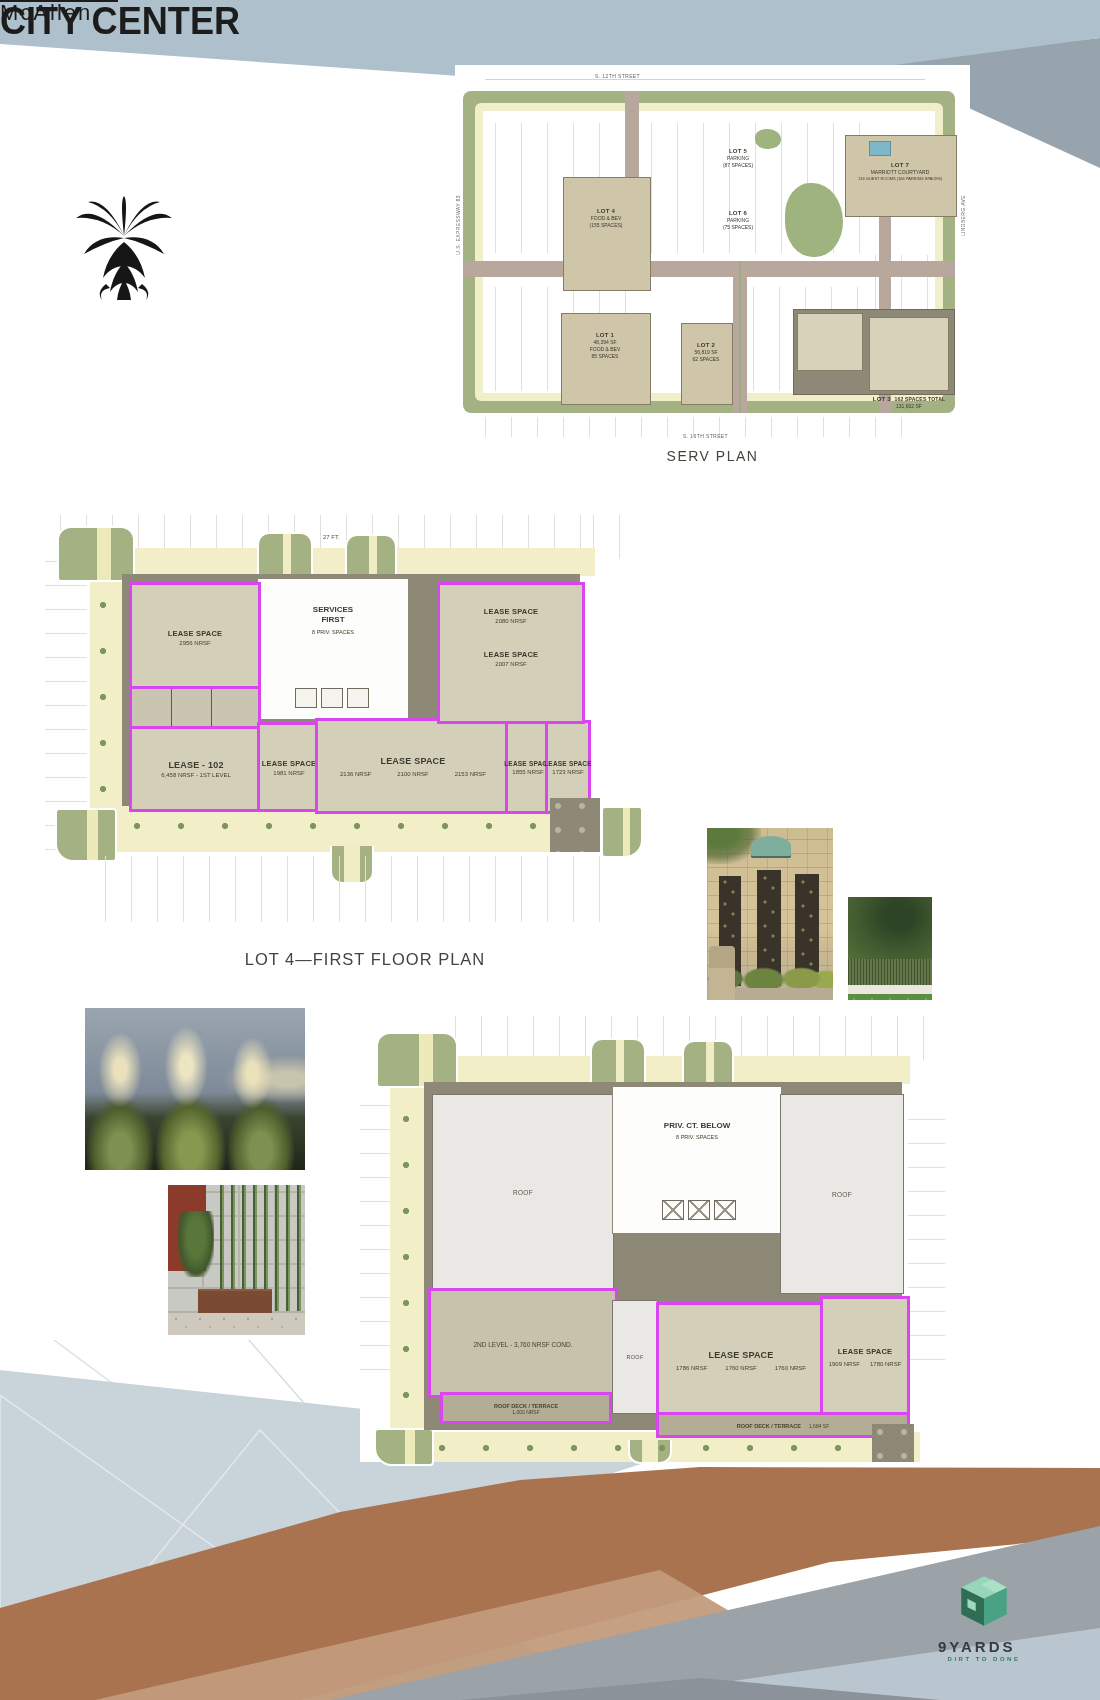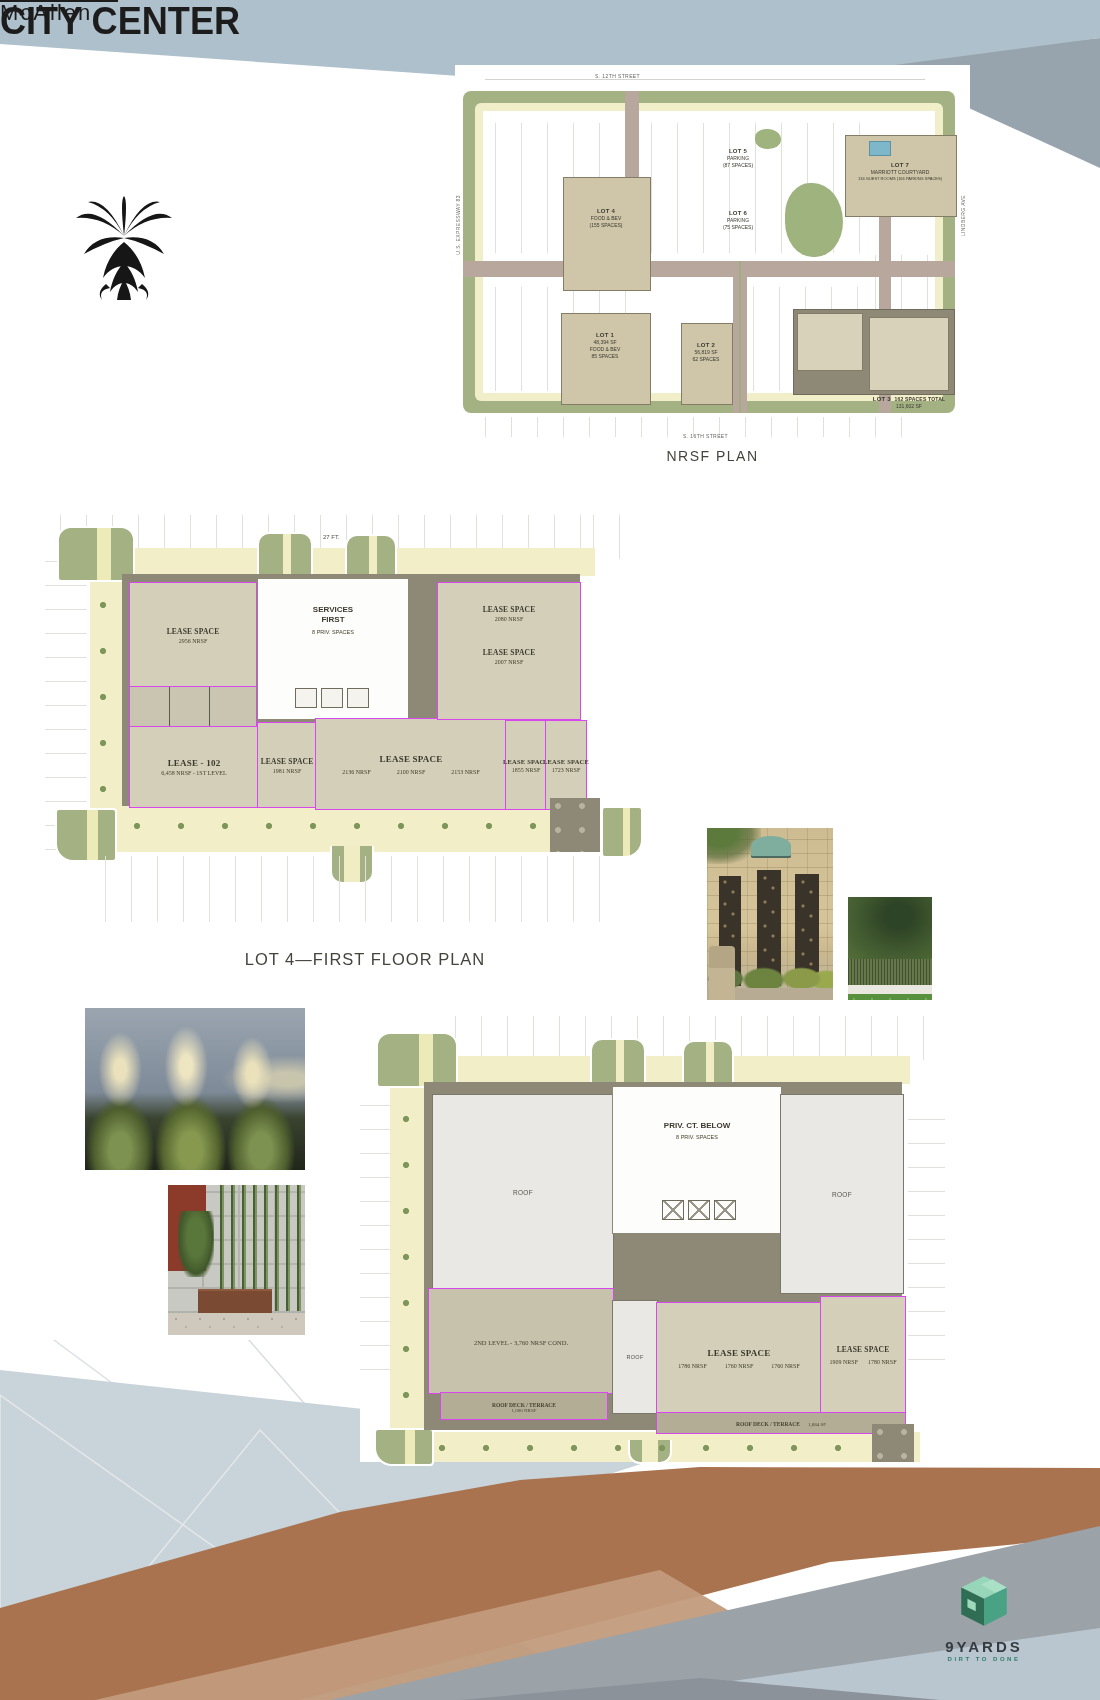--- a/index.html
+++ b/index.html
@@ -3,22 +3,22 @@
 <meta charset="utf-8">
 <style>
   html,body{margin:0;padding:0;background:#ffffff;}
   #page{position:relative;width:1100px;height:1700px;background:#ffffff;overflow:hidden;
         font-family:"Liberation Sans",sans-serif;color:#3f3c33;}
   .abs{position:absolute;}
   
   .sheet{position:absolute;background:#ffffff;}
   .walk{position:absolute;background:#8e8977;}
   .yellow{position:absolute;background:#f2efc8;}
-  .space{position:absolute;background:#d3cfb8;border:1px solid #d946ef;display:flex;flex-direction:column;
-         align-items:center;justify-content:center;text-align:right;overflow:visible;font-family:Liberation Serif, serif;}
+  .space{position:absolute;background:#d3cfb8;border:3px solid #d946ef;display:flex;flex-direction:column;
+         align-items:center;justify-content:center;text-align:right;overflow:visible;}
   .space .nm{font-size:7.5px;font-weight:700;letter-spacing:.2px;color:#3c392f;white-space:nowrap;}
   .space .sub{font-size:6px;margin-top:2px;color:#46432f;white-space:nowrap;}
   .subrow{display:flex;gap:26px;margin-top:3px;}
   .roof{position:absolute;background:#e9e8e4;border:1px solid #7b776a;display:flex;align-items:center;
         justify-content:center;font-size:6.5px;color:#55524a;letter-spacing:.3px;}
   .court{position:absolute;background:#fdfdfb;border:1px solid #8e8977;text-align:center;}
   .court .c1{font-size:8px;font-weight:700;margin-top:26px;line-height:1.3;color:#3c392f;}
   .court .c2{font-size:5.5px;margin-top:3px;color:#46432f;}
   .cbox{position:absolute;width:20px;height:18px;border:1px solid #6f6b5d;background:#f4f3ee;}
   .xbox{position:absolute;width:20px;height:18px;border:1px solid #6f6b5d;
@@ -160,21 +160,21 @@
     <div class="lot-lbl" style="left:404px;top:330px;width:100px;">
       <div class="b"><span>LOT 3</span>&nbsp;&nbsp;<span class="s">162 SPACES TOTAL</span></div>
       <div class="s">131,602 SF</div>
     </div>
 
     <div class="stxt" style="left:140px;top:8px;">S. 12TH STREET</div>
     <div class="stxt vtxt" style="left:0px;top:130px;">U.S. EXPRESSWAY 83</div>
     <div class="stxt vtxt" style="left:505px;top:130px;">LINDBERG AVE</div>
     <div class="stxt" style="left:228px;top:368px;">S. 16TH STREET</div>
   </div>
-  <div class="caption" style="left:455px;top:448px;width:515px;font-size:14px;letter-spacing:1.5px;">NRSF PLAN</div>
+  <div class="caption" style="left:455px;top:448px;width:515px;font-size:14px;letter-spacing:1.5px;">SERV PLAN</div>
 
   <div class="sheet" style="left:45px;top:490px;width:595px;height:455px;">
     <div class="pkv" style="left:15px;top:25px;width:530px;height:44px;"></div>
     <div class="pkv" style="left:548px;top:25px;width:45px;height:44px;"></div>
     <div class="pkh" style="left:0px;top:70px;width:42px;height:290px;"></div>
 
     <div class="yellow" style="left:45px;top:58px;width:505px;height:28px;"></div>
     <div class="yellow" style="left:45px;top:84px;width:32px;height:236px;"></div>
     <div class="yellow" style="left:45px;top:314px;width:510px;height:48px;"></div>
 
@@ -359,16 +359,16 @@
     <div class="plaza" style="left:512px;top:424px;width:42px;height:38px;"></div>
   </div>
 
   <svg class="abs" style="left:953;top:1572;" width="62" height="62" viewBox="0 0 60 60">
     <polygon points="30,4 52,15 30,26 8,15" fill="#97d6b8"></polygon>
     <polygon points="8,15 30,26 30,52 8,41" fill="#2f6e54"></polygon>
     <polygon points="52,15 30,26 30,52 52,41" fill="#49a284"></polygon>
     <polygon points="38,7 52,15 41,20 27,12" fill="#a9e0c6"></polygon>
     <polygon points="14,26 22,30 22,38 14,34" fill="#9fd9bc"></polygon>
   </svg>
-  <div class="abs" style="left:938px;top:1638px;width:92px;text-align:center;font-size:15px;font-weight:700;letter-spacing:3px;color:#363b40;">9YARDS</div>
+  <div class="abs" style="left:938px;top:1638px;width:92px;font-size:15px;font-weight:700;letter-spacing:3px;color:#363b40;">9YARDS</div>
   <div class="abs" style="left:938px;top:1656px;width:92px;text-align:center;font-size:6px;letter-spacing:2.5px;color:#2f7d6b;font-weight:700;">DIRT TO DONE</div>
 
 </div>
 
 </body></html>

